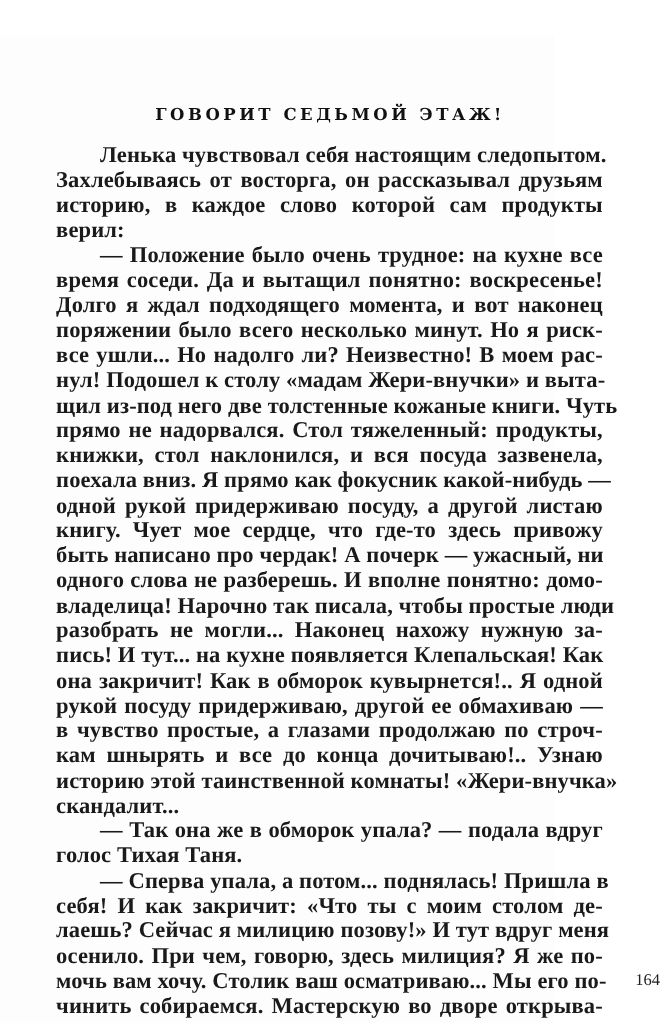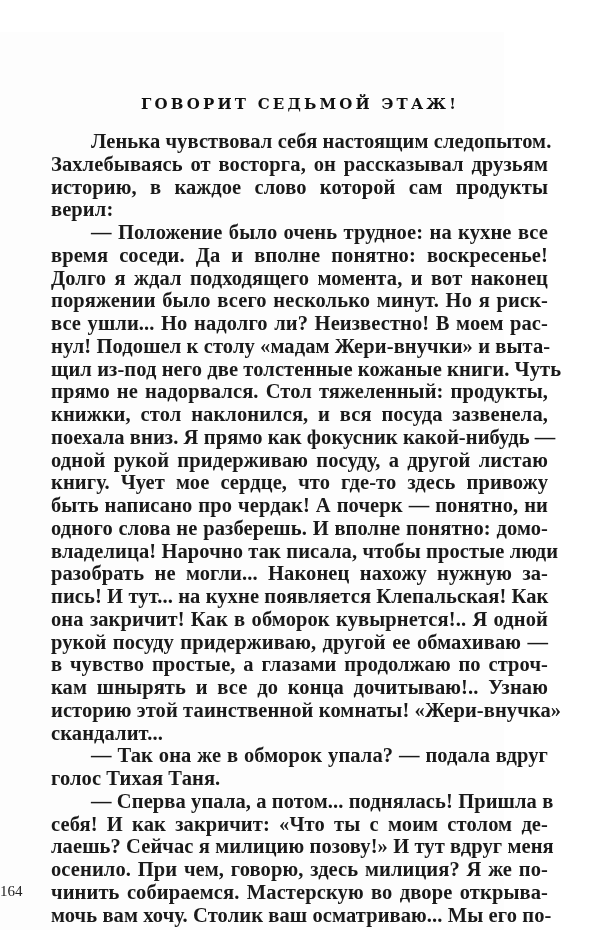--- a/index.html
+++ b/index.html
@@ -26,59 +26,59 @@
     font-size: 20.5px;
     text-align: justify; text-align-last: justify;
     white-space: nowrap; overflow: visible;
     letter-spacing: 0.1px;
     font-weight: bold;
   }
   .line.indent { padding-left: 40px; }
   .line.last { text-align-last: left; }
   .pagenum {
     position: absolute; left: 0; width: 600px; top: 851px;
-    text-align: left; font-size: 15px; color: #222;
+    text-align: right; font-size: 15px; color: #222;
   }
 </style>
 </head>
 <body>
 
 <div class="page">
   <div class="title">ГОВОРИТ СЕДЬМОЙ ЭТАЖ!</div>
   <div class="body" id="body-text">
       <div class="line indent">Ленька чувствовал себя настоящим следопытом.</div>
       <div class="line">Захлебываясь от восторга, он рассказывал друзьям</div>
       <div class="line">историю, в каждое слово которой сам продукты</div>
       <div class="line last">верил:</div>
       <div class="line indent">— Положение было очень трудное: на кухне все</div>
-      <div class="line">время соседи. Да и вполне понятно: воскресенье!</div>
+      <div class="line">время соседи. Да и вытащил понятно: воскресенье!</div>
       <div class="line">Долго я ждал подходящего момента, и вот наконец</div>
       <div class="line">поряжении было всего несколько минут. Но я риск-</div>
       <div class="line">все ушли... Но надолго ли? Неизвестно! В моем рас-</div>
       <div class="line">нул! Подошел к столу «мадам Жери-внучки» и выта-</div>
       <div class="line">щил из-под него две толстенные кожаные книги. Чуть</div>
       <div class="line">прямо не надорвался. Стол тяжеленный: продукты,</div>
       <div class="line">книжки, стол наклонился, и вся посуда зазвенела,</div>
       <div class="line">поехала вниз. Я прямо как фокусник какой-нибудь —</div>
       <div class="line">одной рукой придерживаю посуду, а другой листаю</div>
       <div class="line">книгу. Чует мое сердце, что где-то здесь привожу</div>
-      <div class="line">быть написано про чердак! А почерк — понятно, ни</div>
+      <div class="line">быть написано про чердак! А почерк — ужасный, ни</div>
       <div class="line">одного слова не разберешь. И вполне понятно: домо-</div>
       <div class="line">владелица! Нарочно так писала, чтобы простые люди</div>
       <div class="line">разобрать не могли... Наконец нахожу нужную за-</div>
       <div class="line">пись! И тут... на кухне появляется Клепальская! Как</div>
       <div class="line">она закричит! Как в обморок кувырнется!.. Я одной</div>
       <div class="line">рукой посуду придерживаю, другой ее обмахиваю —</div>
       <div class="line">в чувство простые, а глазами продолжаю по строч-</div>
       <div class="line">кам шнырять и все до конца дочитываю!.. Узнаю</div>
       <div class="line">историю этой таинственной комнаты! «Жери-внучка»</div>
       <div class="line last">скандалит...</div>
       <div class="line indent">— Так она же в обморок упала? — подала вдруг</div>
       <div class="line last">голос Тихая Таня.</div>
       <div class="line indent">— Сперва упала, а потом... поднялась! Пришла в</div>
       <div class="line">себя! И как закричит: «Что ты с моим столом де-</div>
       <div class="line">лаешь? Сейчас я милицию позову!» И тут вдруг меня</div>
       <div class="line">осенило. При чем, говорю, здесь милиция? Я же по-</div>
+      <div class="line">мочь вам хочу. Столик ваш осматриваю... Мы его по-</div>
       <div class="line">чинить собираемся. Мастерскую во дворе открыва-</div>
-      <div class="line">мочь вам хочу. Столик ваш осматриваю... Мы его по-</div>
     </div>
   <div class="pagenum">164</div>
 </div>
 
 </body></html>

